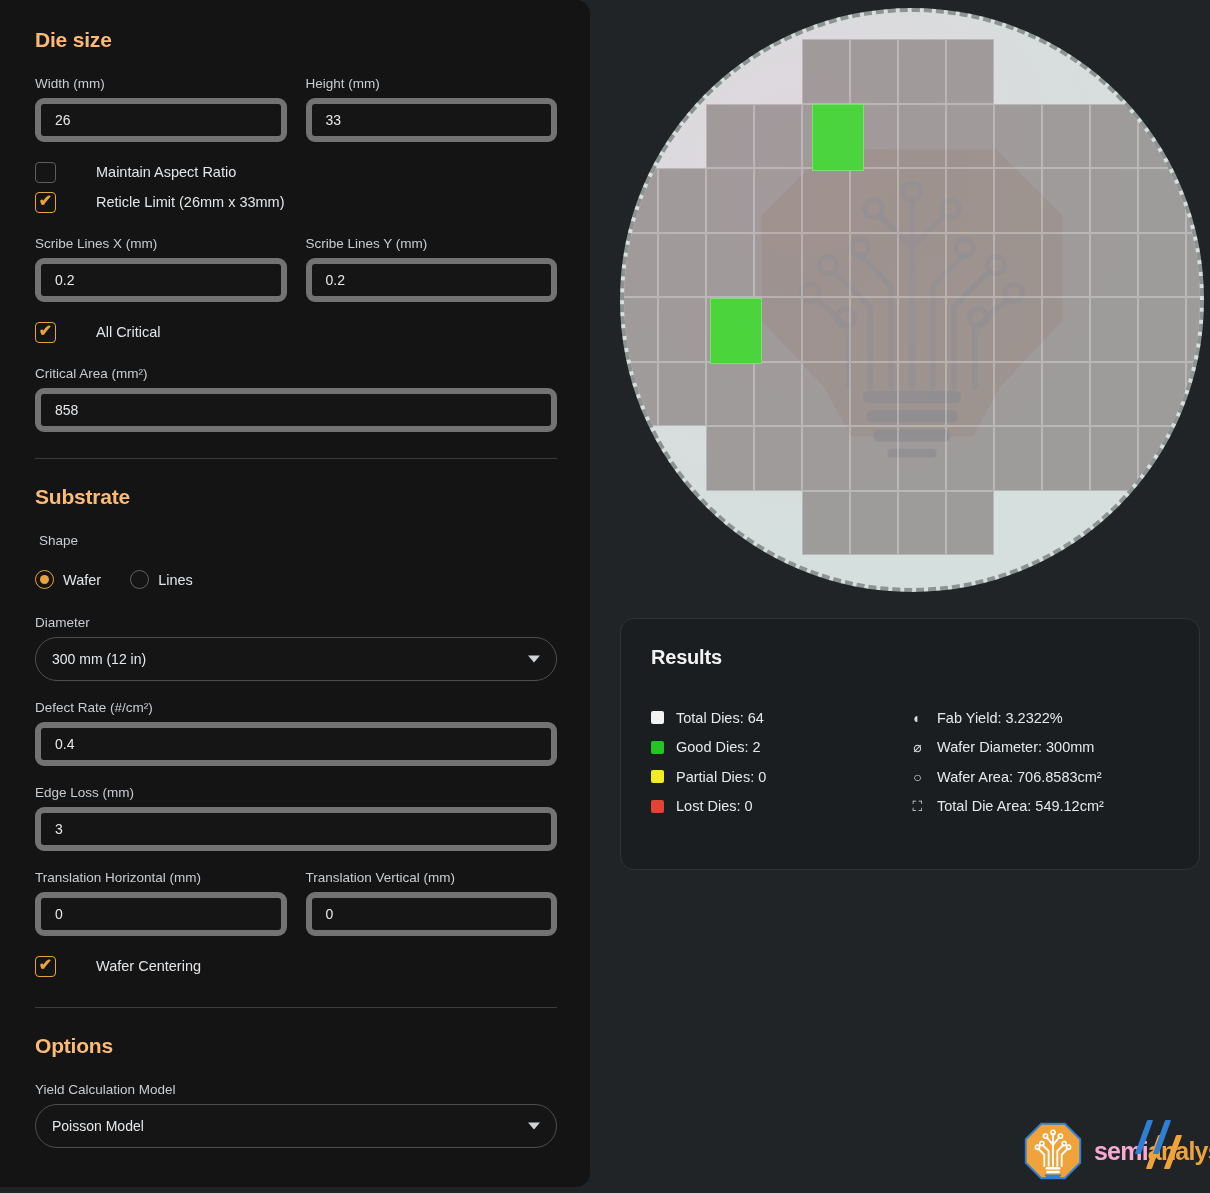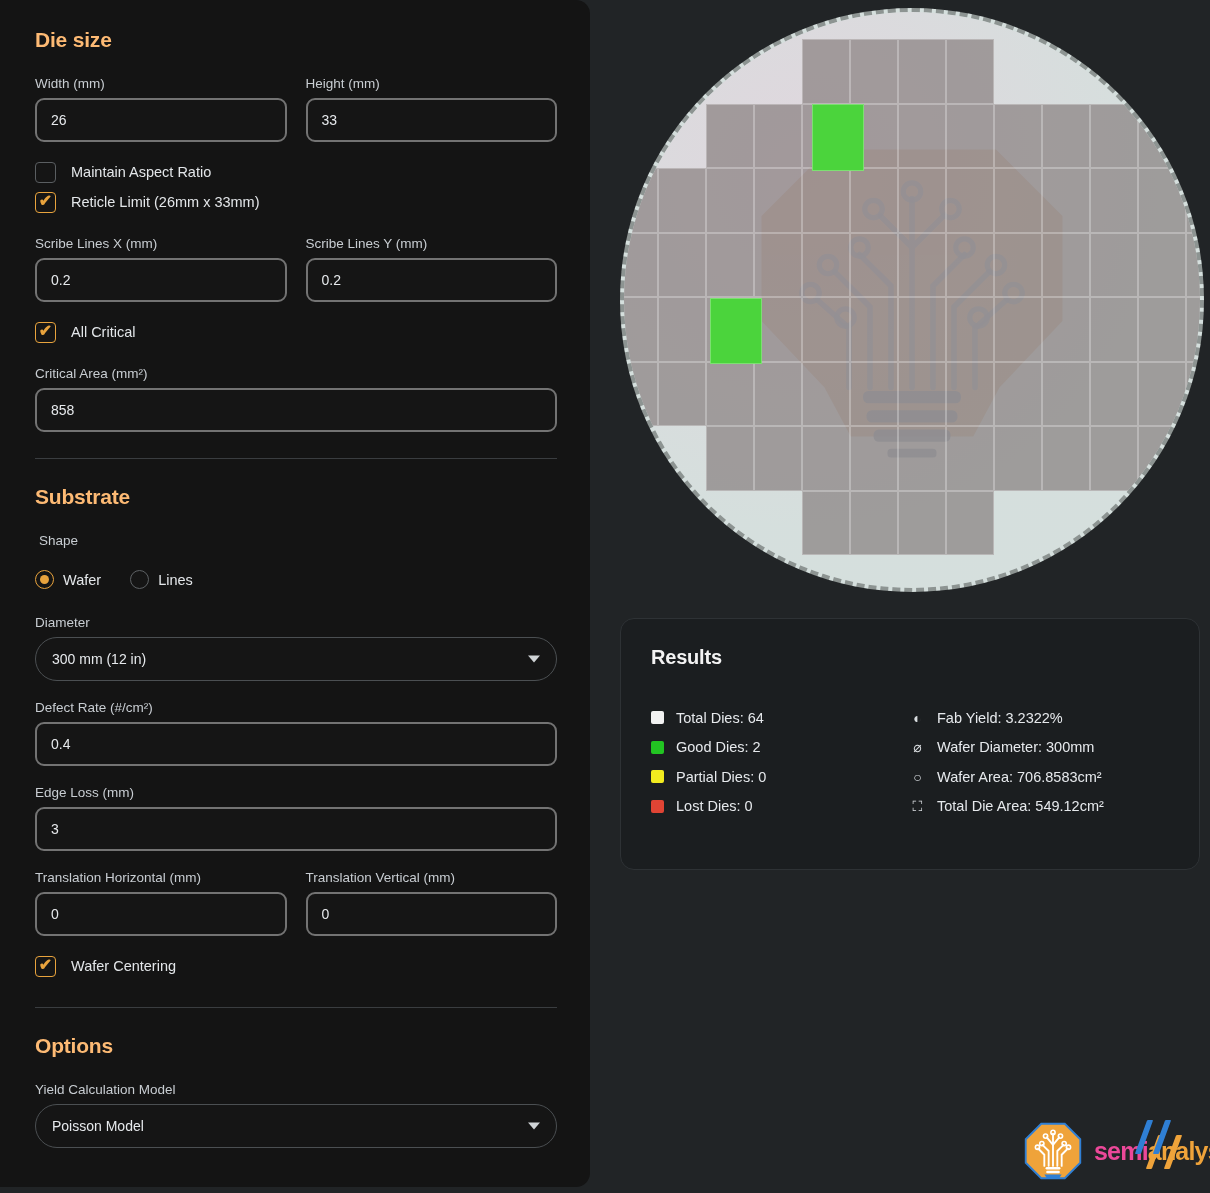--- a/index.html
+++ b/index.html
@@ -23,21 +23,21 @@
   .section-title {
     font-size: 21px; font-weight: bold; color: #fdba74;
     letter-spacing: -0.2px; margin-bottom: 24px;
   }
   .field-label {
     font-size: 13.5px; color: #c8cdd2; margin-bottom: 7px; display: block;
   }
   .input {
     width: 100%; height: 44px;
     background: #151515;
-    border: 2px solid #737373;
+    border: 6px solid #737373;
     border-radius: 9px;
     color: #e6e9ec; font-size: 14px;
     padding: 0 14px;
     font-family: "Liberation Sans", sans-serif;
     outline: none;
   }
   .input::placeholder { color: #e6e9ec; }
   .row2 { display: flex; gap: 19px; }
   .col { flex: 1; min-width: 0; }
   .gap-sm { height: 15px; }
@@ -50,21 +50,21 @@
     width: 21px; height: 21px; border-radius: 4px;
     border: 1px solid #5a5e61; background: #151515;
     display: flex; align-items: center; justify-content: center;
     flex: 0 0 auto;
   }
   .checkbox.checked { border-color: #e8a33d; }
   .checkbox .tick {
     color: #e8a33d; font-size: 16px; line-height: 1; font-weight: bold;
     transform: translateY(-1px);
   }
-  .check-label { font-size: 14.5px; color: #e3e6e9; }
+  .check-label { font-size: 14.5px; color: #e3e6e9; margin-left: 25px; }
 
   
   .radio-row { display: flex; align-items: center; gap: 16px; }
   .radio-item { display: flex; align-items: center; gap: 9px; margin-right: 13px; }
   .radio {
     width: 19px; height: 19px; border-radius: 50%;
     border: 1.5px solid #5d6164; background: #151515;
     display: flex; align-items: center; justify-content: center;
   }
   .radio.sel { border-color: #e8a33d; }
@@ -141,21 +141,21 @@
   }
 
   
   .brand {
     position: absolute; left: 1022px; top: 1118px;
     width: 186px; height: 66px;
     display: flex; align-items: center; gap: 10px;
   }
   .brand-mark { width: 62px; height: 62px; flex: 0 0 auto; }
   .brand-text { display: flex; align-items: baseline; position: relative; }
-  .brand-semi { color: #ec4899; font-size: 25px; font-weight: bold; letter-spacing: -0.8px; }
+  .brand-semi { color: #f9a8d4; font-size: 25px; font-weight: bold; letter-spacing: -0.8px; }
   .brand-analysis { color: #efa33a; font-size: 25px; font-weight: bold; letter-spacing: -0.8px; }
   .slash {
     position: absolute; width: 6px; height: 34px; border-radius: 1px;
     transform: skewX(-20deg); top: -20px;
   }
 </style>
 </head>
 <body>
 
 <div class="app">

